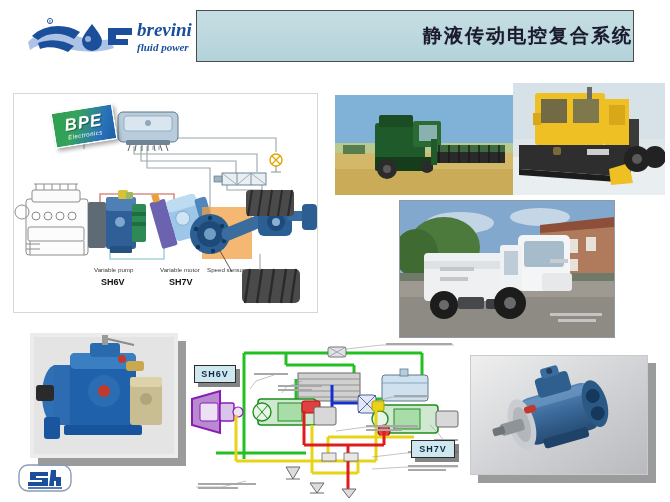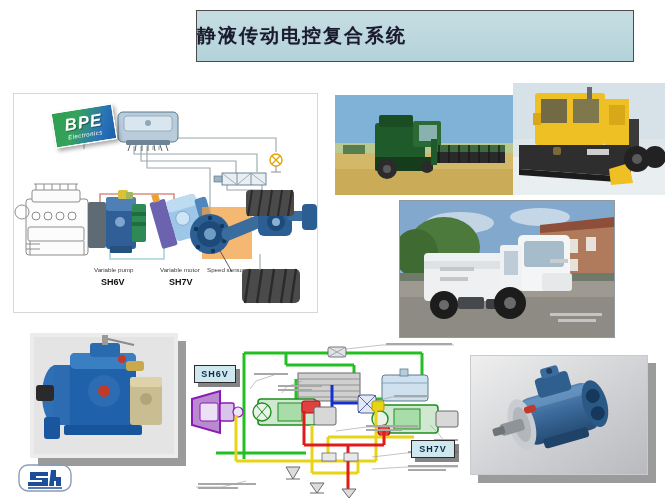--- a/index.html
+++ b/index.html
@@ -33,21 +33,21 @@
     position: absolute;
     left: 196px;
     top: 10px;
     width: 438px;
     height: 52px;
     background: linear-gradient(180deg, #c5dde3 0%, #bcd8de 55%, #b3d2da 100%);
     border: 1px solid #4c4c4c;
     box-sizing: border-box;
     display: flex;
     align-items: center;
-    justify-content: flex-start;
+    justify-content: flex-end;
   }
   #title-text {
     font-size: 19px;
     color: #1a1a2e;
     letter-spacing: 2px;
     font-weight: 600;
     font-family: "DejaVu Sans", sans-serif;
     text-shadow: 0 0 1px rgba(0,0,0,0.25);
   }
 
@@ -175,20 +175,41 @@
     width: 54px;
     height: 28px;
   }
   #footer-logo svg { display:block; }
 </style>
 </head>
 <body>
 
 <div id="slide">
 
+  <div id="brand-logo">
+    <svg width="170" height="48" viewBox="0 0 170 48">
+      <g>
+
+        <path d="M6 30 C18 18, 34 16, 50 22 C62 27, 74 30, 88 27 L92 36 C74 42, 56 40, 40 35 C28 31, 16 32, 8 38 Z" fill="#9fb8e0" opacity="0.85"></path>
+
+        <path d="M10 24 C22 12, 44 11, 58 20 L52 27 C40 20, 26 20, 16 28 Z" fill="#1b4f9c"></path>
+        <path d="M16 31 C28 26, 42 28, 52 34 L46 40 C36 35, 26 34, 18 37 Z" fill="#1b4f9c"></path>
+
+        <path d="M70 12 C76 20, 80 25, 80 29 A10 10 0 0 1 60 29 C60 25, 64 20, 70 12 Z" fill="#1b4f9c"></path>
+        <circle cx="66" cy="27" r="3" fill="#ffffff" opacity="0.55"></circle>
+
+        <path d="M86 16 L110 16 L110 23 L94 23 L94 27 L106 27 L106 33 L86 33 Z" fill="#1b4f9c"></path>
+
+        <circle cx="28" cy="9" r="2.6" fill="none" stroke="#1b4f9c" stroke-width="0.9"></circle>
+        <text x="28" y="11" font-size="3.2" fill="#1b4f9c" text-anchor="middle" font-family="Liberation Sans, sans-serif">R</text>
+      </g>
+      <text x="115" y="24" font-family="Liberation Serif, serif" font-size="19" font-weight="bold" font-style="italic" fill="#1b4f9c">brevini</text>
+      <text x="115" y="39" font-family="Liberation Serif, serif" font-size="11" font-weight="bold" font-style="italic" fill="#1b4f9c">fluid power</text>
+    </svg>
+  </div>
 
   <div id="title-bar">
     <span id="title-text">静液传动电控复合系统</span>
   </div>
 
   <div id="schematic">
     <svg width="303" height="218" viewBox="0 0 303 218">
 
       <g fill="none" stroke="#9aa7ad" stroke-width="1.1">
         <path d="M70 55 L70 44 L262 44 L262 58"></path>

